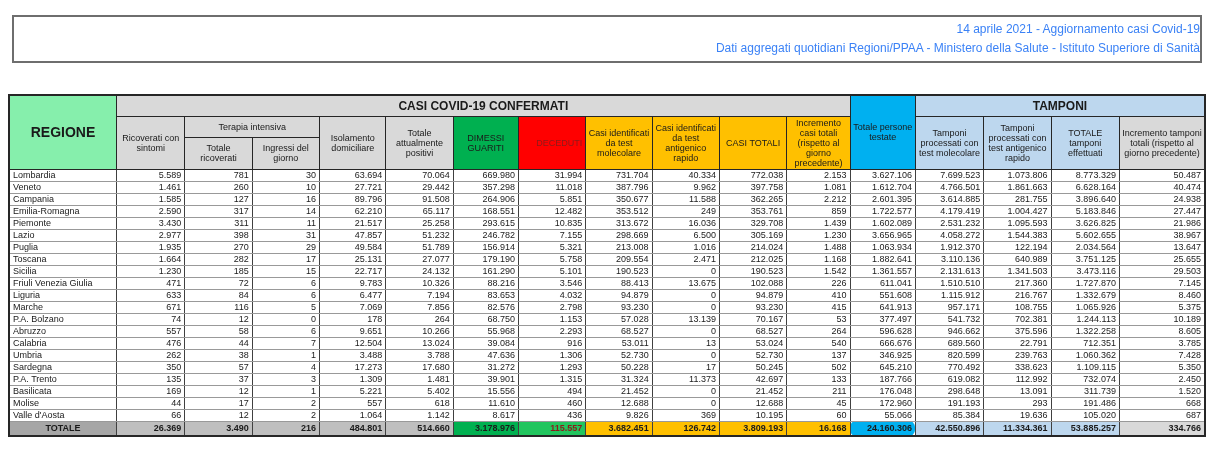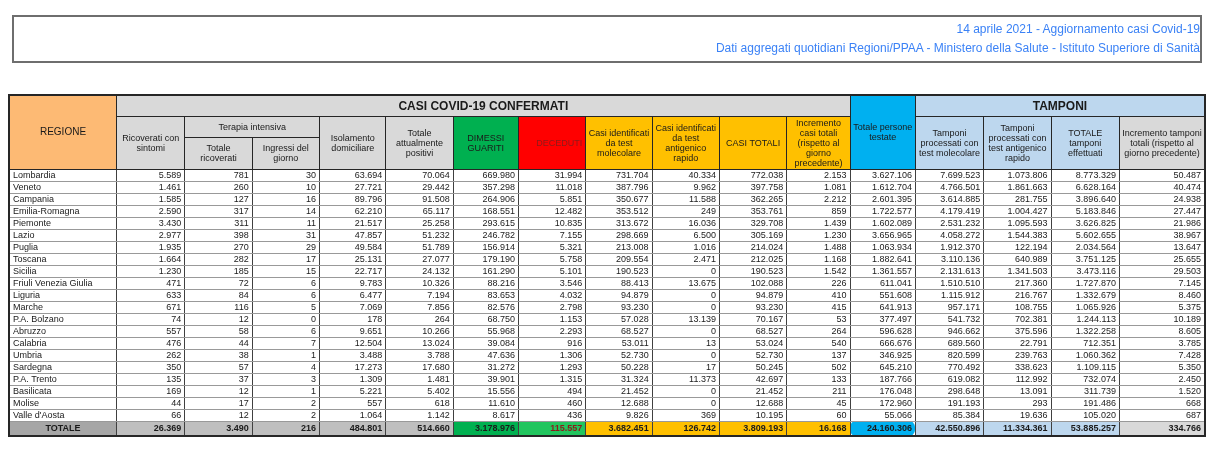--- a/index.html
+++ b/index.html
@@ -12,21 +12,21 @@
   th,td{box-sizing:border-box;overflow:hidden;}
   th{border:1px solid #262626;font-size:9px;font-weight:normal;color:#1a1a1a;
     background:#d9d9d9;text-align:center;line-height:10px;padding:1px 2px;}
   th.bold{font-weight:bold;font-size:12px;}
   th.green{background:#00b050;}
   th.red{background:#ff0000;color:#8b1a1a;padding-left:16px;}
   th.gold{background:#ffc000;}
   th.cyan{background:#00b0f0;}
   th.lblue{background:#bdd7ee;}
   th.lgray{background:#d9d9d9;}
-  th.regione{background:#fdba74;font-weight:normal;font-size:10px;}
+  th.regione{background:#86efac;font-weight:bold;font-size:14px;}
   tr.hr1 th{height:21px;}
   tr.hr2 th{height:20px;}
   tr.hr3 th{height:30px;}
   tbody td{border-left:1px solid #404040;border-right:1px solid #404040;
     border-top:1px solid #999;border-bottom:1px solid #999;
     font-size:9px;line-height:10px;height:12px;padding:0 3px;color:#1a1a1a;background:#fff;}
   td.region{text-align:left;}
   td.num{text-align:right;}
   tr.total td{height:15px;font-weight:bold;border-top:1px solid #262626;border-bottom:2px solid #262626;}
   td.t-label{background:#a6a6a6;text-align:center;}

